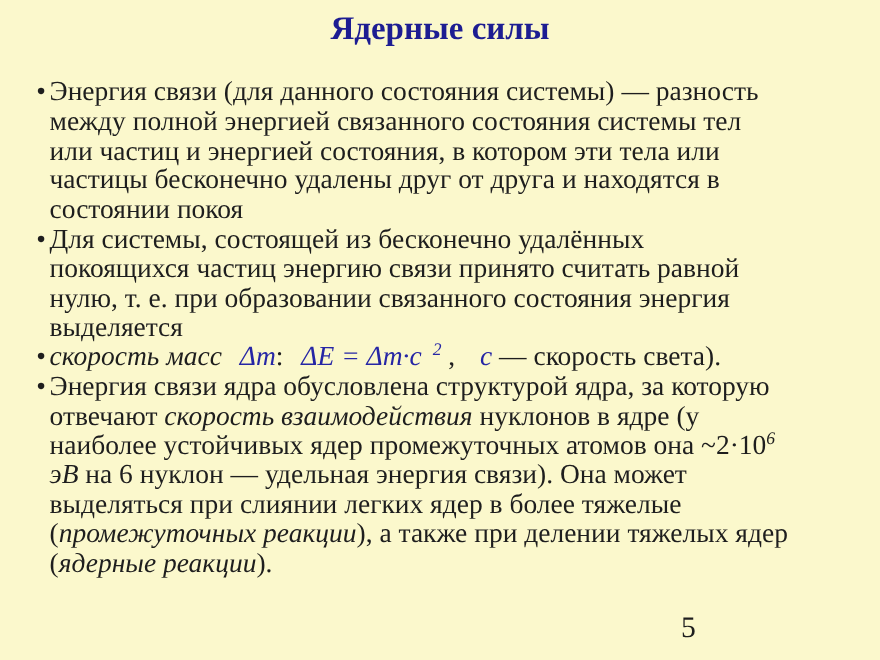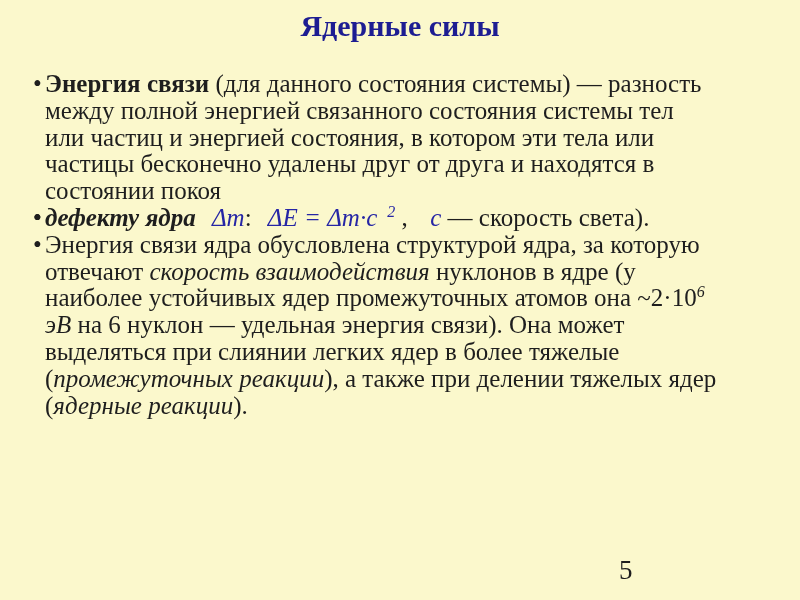--- a/index.html
+++ b/index.html
@@ -50,21 +50,21 @@
   }
   .marker {
     position: absolute;
     left: 2px;
     top: 0;
     font-size: 25px;
   }
   .bullet-text {
     white-space: pre-wrap;
   }
-  .seg.b { font-weight: bold; }
+  .seg.b { font-weight: normal; }
   .seg.i { font-style: italic; }
   .seg.blue { color: var(--formula-blue); margin-left: 10px; }
   .seg.sup {
     vertical-align: super;
     font-size: 16px;
     line-height: 0;
   }
   .page-number {
     position: absolute;
     left: 619px;
@@ -77,22 +77,25 @@
 <body>
 
 <div class="slide">
   <h1 class="title">Ядерные силы</h1>
   <div class="content">
       <div class="bullet"><span class="marker">•</span><span class="bullet-text"><span class="seg b">Энергия связи</span><span class="seg"> (для данного состояния системы) — разность
 между полной энергией связанного состояния системы тел
 или частиц и энергией состояния, в котором эти тела или
 частицы бесконечно удалены друг от друга и находятся в
 состоянии покоя</span></span></div>
-      <div class="bullet"><span class="marker">•</span></div>
-      <div class="bullet"><span class="marker">•</span><span class="bullet-text"><span class="seg b i">дефекту ядра</span><span class="seg"> </span><span class="seg i blue">Δm</span><span class="seg">: </span><span class="seg i blue">ΔE = Δm·c</span><span class="seg i blue sup">2</span><span class="seg"> ,  </span><span class="seg i blue">c</span><span class="seg"> — скорость света).</span></span></div>
+      <div class="bullet"><span class="marker">•</span><span class="bullet-text"><span class="seg">Для системы, состоящей из бесконечно удалённых
+покоящихся частиц энергию связи принято считать равной
+нулю, т. е. при образовании связанного состояния энергия
+выделяется</span></span></div>
+      <div class="bullet"><span class="marker">•</span><span class="bullet-text"><span class="seg b i">скорость масс</span><span class="seg"> </span><span class="seg i blue">Δm</span><span class="seg">: </span><span class="seg i blue">ΔE = Δm·c</span><span class="seg i blue sup">2</span><span class="seg"> ,  </span><span class="seg i blue">c</span><span class="seg"> — скорость света).</span></span></div>
       <div class="bullet"><span class="marker">•</span><span class="bullet-text"><span class="seg">Энергия связи ядра обусловлена структурой ядра, за которую
 отвечают </span><span class="seg i">скорость взаимодействия</span><span class="seg"> нуклонов в ядре (у
 наиболее устойчивых ядер промежуточных атомов она ~2·10</span><span class="seg i sup">6</span><span class="seg">
 </span><span class="seg i">эВ</span><span class="seg"> на 6 нуклон — удельная энергия связи). Она может
 выделяться при слиянии легких ядер в более тяжелые
 (</span><span class="seg i">промежуточных реакции</span><span class="seg">), а также при делении тяжелых ядер
 (</span><span class="seg i">ядерные реакции</span><span class="seg">).</span></span></div>
     </div>
   <div class="page-number">5</div>
 </div>

